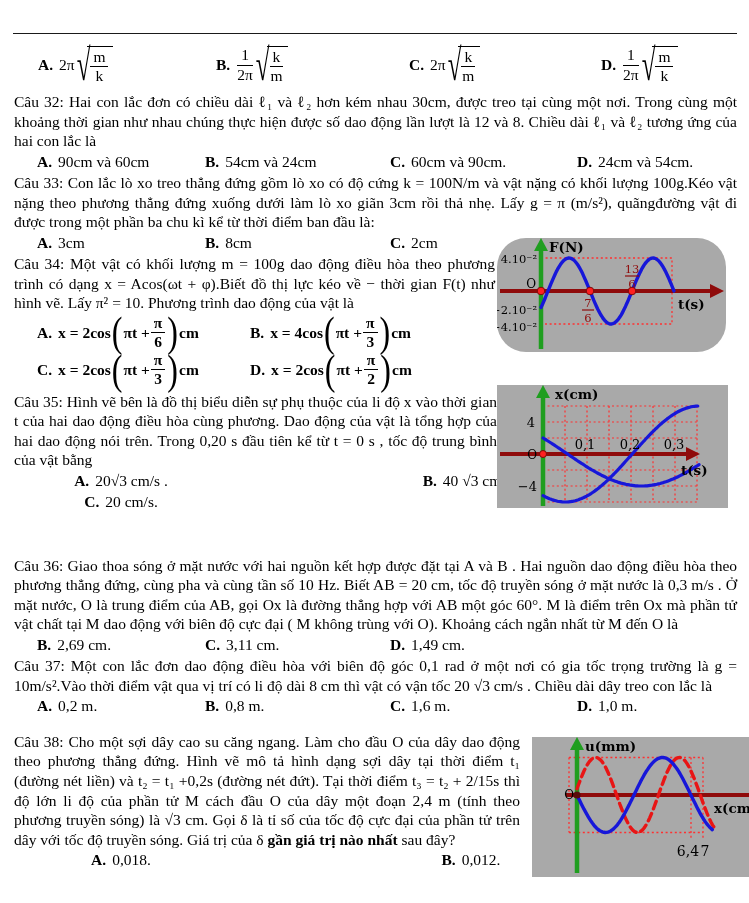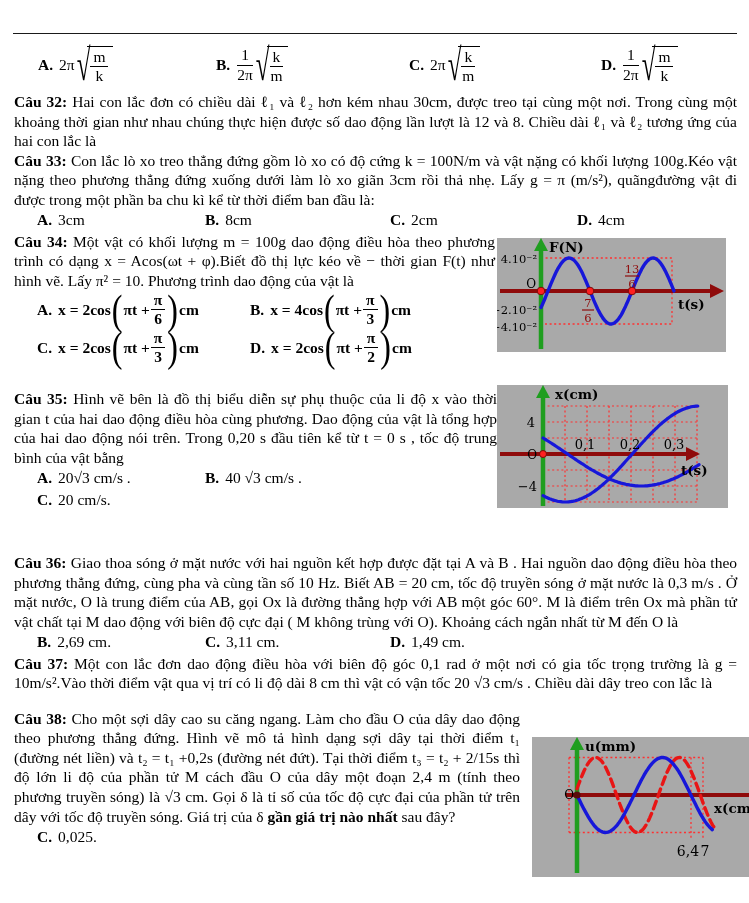--- a/index.html
+++ b/index.html
@@ -2,45 +2,45 @@
 <html><head>
 <meta charset="utf-8">
 <style>
   html,body{margin:0;padding:0;background:#fff;}
   .page{position:relative;width:749px;height:903px;overflow:hidden;background:#fff;
         font-family:"Liberation Serif","DejaVu Serif",serif;font-size:15.5px;line-height:1.26;color:#000;}
   .content{padding:0 12px 0 14px;}
   .topline{position:absolute;top:33px;left:13px;width:724px;border-top:1.6px solid #1a1a1a;}
 
   p.stem{margin:0;text-align:justify;}
-  .qnum{font-weight:bold;}
+  .qnum{font-weight:normal;}
 
   
   .optrow4{display:grid;grid-template-columns:168px 185px 187px auto;padding-left:23px;margin:1px 0 2px;}
-  .optrow2{display:grid;grid-template-columns:168px auto;padding-left:23px;margin:1px 0 2px;}
+  .optrow2{display:grid;grid-template-columns:168px auto;padding-left:23px;margin:1px 0 2px;text-align:center;}
   .optrow2w{display:grid;grid-template-columns:213px auto;padding-left:23px;margin:2px 0;}
   .olabel{font-weight:bold;margin-right:6px;}
   .opt{white-space:nowrap;}
 
   
   .frac{display:inline-block;text-align:center;vertical-align:middle;line-height:1.05;padding:0 1px;}
   .fn{display:block;padding:0 3px 1px;border-bottom:1.4px solid #000;}
   .fd{display:block;padding-top:1px;}
   .sqrt{display:inline-flex;align-items:center;margin-left:2px;vertical-align:middle;}
   .radsym{font-size:25px;line-height:1;transform:scaleY(1.8);transform-origin:60% 56%;font-weight:400;}
   .radbody{border-top:1.5px solid #000;padding:2px 4px 0 2px;margin-left:-3px;}
   .fopt{display:flex;align-items:center;}
   .formula-row{display:grid;grid-template-columns:178px 193px 192px auto;align-items:center;
                padding:40px 0 0 24px;min-height:50px;}
   .mopt{display:flex;align-items:center;font-weight:bold;}
   .bigp{font-size:32px;transform:scaleY(1.32);display:inline-block;line-height:.9;font-weight:400;margin:0 1px;}
 
   
   .fig{position:absolute;background:#a9a9a9;}
-  #fig34{left:497px;top:238px;width:229px;height:114px;}
+  #fig34{left:497px;top:238px;width:229px;height:114px;border-radius:29px;}
   #fig35{left:497px;top:385px;width:231px;height:123px;}
   #fig38{left:532px;top:737px;width:222px;height:140px;padding-left:32px;}
   .fig svg{display:block;}
   .svgt{font-family:"DejaVu Serif","Liberation Serif",serif;}
 
   .w480{width:481px;}
   .w483{width:483px;}
   .w505{width:506px;}
   .gap36{margin-top:44px;}
   .mt2{margin-top:2px;}
@@ -89,20 +89,26 @@
           </span>
         <span class="sqrt">
             <span class="radsym">√</span>
             <span class="radbody"><span class="frac"><span class="fn">m</span><span class="fd">k</span></span></span>
           </span>
       </div>
     </div>
 
     <div class="mt2">
       <p class="stem"><span class="qnum">Câu 32:</span> <span>Hai con lắc đơn có chiều dài ℓ₁ và ℓ₂ hơn kém nhau 30cm, được treo tại cùng một nơi. Trong cùng một khoảng thời gian như nhau chúng thực hiện được số dao động lần lượt là 12 và 8. Chiều dài ℓ₁ và ℓ₂ tương ứng của hai con lắc là</span></p>
+      <div class="optrow4">
+        <span class="opt"><span class="olabel">A.</span><span>90cm và 60cm</span></span>
+        <span class="opt"><span class="olabel">B.</span><span>54cm và 24cm</span></span>
+        <span class="opt"><span class="olabel">C.</span><span>60cm và 90cm.</span></span>
+        <span class="opt"><span class="olabel">D.</span><span>24cm và 54cm.</span></span>
+      </div>
     </div>
 
     <div>
       <p class="stem"><span class="qnum">Câu 33:</span> <span>Con lắc lò xo treo thẳng đứng gồm lò xo có độ cứng k = 100N/m và vật nặng có khối lượng 100g.Kéo vật nặng theo phương thẳng đứng xuống dưới làm lò xo giãn 3cm rồi thả nhẹ. Lấy g = π (m/s²), quãngđường vật đi được trong một phần ba chu kì kể từ thời điểm ban đầu là:</span></p>
       <div class="optrow4">
         <span class="opt"><span class="olabel">A.</span><span>3cm</span></span>
         <span class="opt"><span class="olabel">B.</span><span>8cm</span></span>
         <span class="opt"><span class="olabel">C.</span><span>2cm</span></span>
         <span class="opt"><span class="olabel">D.</span><span>4cm</span></span>
       </div>
@@ -157,21 +163,21 @@
             <span class="frac">
               <span class="fn">π</span>
               <span class="fd">2</span>
             </span>
             <span class="bigp">)</span>
             <span>cm</span>
         </span>
       </div>
     </div>
 
-    <div style="margin-top:24px;">
+    <div style="margin-top:4px;">
       <p class="stem w483"><span class="qnum">Câu 35:</span> <span>Hình vẽ bên là đồ thị biểu diễn sự phụ thuộc của li độ x vào thời gian t của hai dao động điều hòa cùng phương. Dao động của vật là tổng hợp của hai dao động nói trên. Trong 0,20 s đầu tiên kể từ t = 0 s , tốc độ trung bình của vật bằng</span></p>
       <div class="optrow2">
         <span class="opt"><span class="olabel">A.</span><span>20√3 cm/s .</span></span>
         <span class="opt"><span class="olabel">B.</span><span>40 √3 cm/s .</span></span>
       </div>
       <div class="optrow2">
         <span class="opt"><span class="olabel">C.</span><span>20 cm/s.</span></span>
       </div>
     </div>
 
@@ -179,26 +185,35 @@
       <p class="stem"><span class="qnum">Câu 36:</span> <span>Giao thoa sóng ở mặt nước với hai nguồn kết hợp được đặt tại A và B . Hai nguồn dao động điều hòa theo phương thẳng đứng, cùng pha và cùng tần số 10 Hz. Biết AB = 20 cm, tốc độ truyền sóng ở mặt nước là 0,3 m/s . Ở mặt nước, O là trung điểm của AB, gọi Ox là đường thẳng hợp với AB một góc 60°. M là điểm trên Ox mà phần tử vật chất tại M dao động với biên độ cực đại ( M không trùng với O). Khoảng cách ngắn nhất từ M đến O là</span></p>
       <div class="optrow4">
         <span class="opt"><span class="olabel">B.</span><span>2,69 cm.</span></span>
         <span class="opt"><span class="olabel">C.</span><span>3,11 cm.</span></span>
         <span class="opt"><span class="olabel">D.</span><span>1,49 cm.</span></span>
       </div>
     </div>
 
     <div>
       <p class="stem"><span class="qnum">Câu 37:</span> <span>Một con lắc đơn dao động điều hòa với biên độ góc 0,1 rad ở một nơi có gia tốc trọng trường là g = 10m/s².Vào thời điểm vật qua vị trí có li độ dài 8 cm thì vật có vận tốc 20 √3 cm/s . Chiều dài dây treo con lắc là</span></p>
+      <div class="optrow4">
+        <span class="opt"><span class="olabel">A.</span><span>0,2 m.</span></span>
+        <span class="opt"><span class="olabel">B.</span><span>0,8 m.</span></span>
+        <span class="opt"><span class="olabel">C.</span><span>1,6 m.</span></span>
+        <span class="opt"><span class="olabel">D.</span><span>1,0 m.</span></span>
+      </div>
     </div>
 
     <div style="margin-top:16px;">
       <p class="stem w505"><span class="qnum">Câu 38:</span> <span>Cho một sợi dây cao su căng ngang. Làm cho đầu O của dây dao động theo phương thẳng đứng. Hình vẽ mô tả hình dạng sợi dây tại thời điểm t₁ (đường nét liền) và t₂ = t₁ +0,2s (đường nét đứt). Tại thời điểm t₃ = t₂ + 2/15s thì độ lớn li độ của phần tử M cách đầu O của dây một đoạn 2,4 m (tính theo phương truyền sóng) là √3 cm. Gọi δ là tỉ số của tốc độ cực đại của phần tử trên dây với tốc độ truyền sóng. Giá trị của δ </span><b>gần giá trị nào nhất</b><span> sau đây?</span></p>
       <div class="optrow2">
-        <span class="opt"><span class="olabel">C.</span><span>0,025.</span></span>
+        <span class="opt"><span class="olabel">A.</span><span>0,018.</span></span>
+        <span class="opt"><span class="olabel">B.</span><span>0,012.</span></span>
+      </div>
+      <div class="optrow2">
       </div>
     </div>
   </div>
 
   <div class="fig" id="fig34">
     <svg width="229" height="114" viewBox="0 0 229 114" class="svgt">
       <rect x="44" y="20" width="131" height="66" fill="none" stroke="#ff3030" stroke-width="1.3" stroke-dasharray="2 2.6"></rect>
       <line x1="3" y1="53" x2="216" y2="53" stroke="#8f0b0b" stroke-width="4"></line>
       <polygon points="227,53 213,46 213,60" fill="#8f0b0b"></polygon>
       <line x1="44" y1="10" x2="44" y2="111" stroke="#1f9e1f" stroke-width="4.5"></line>

